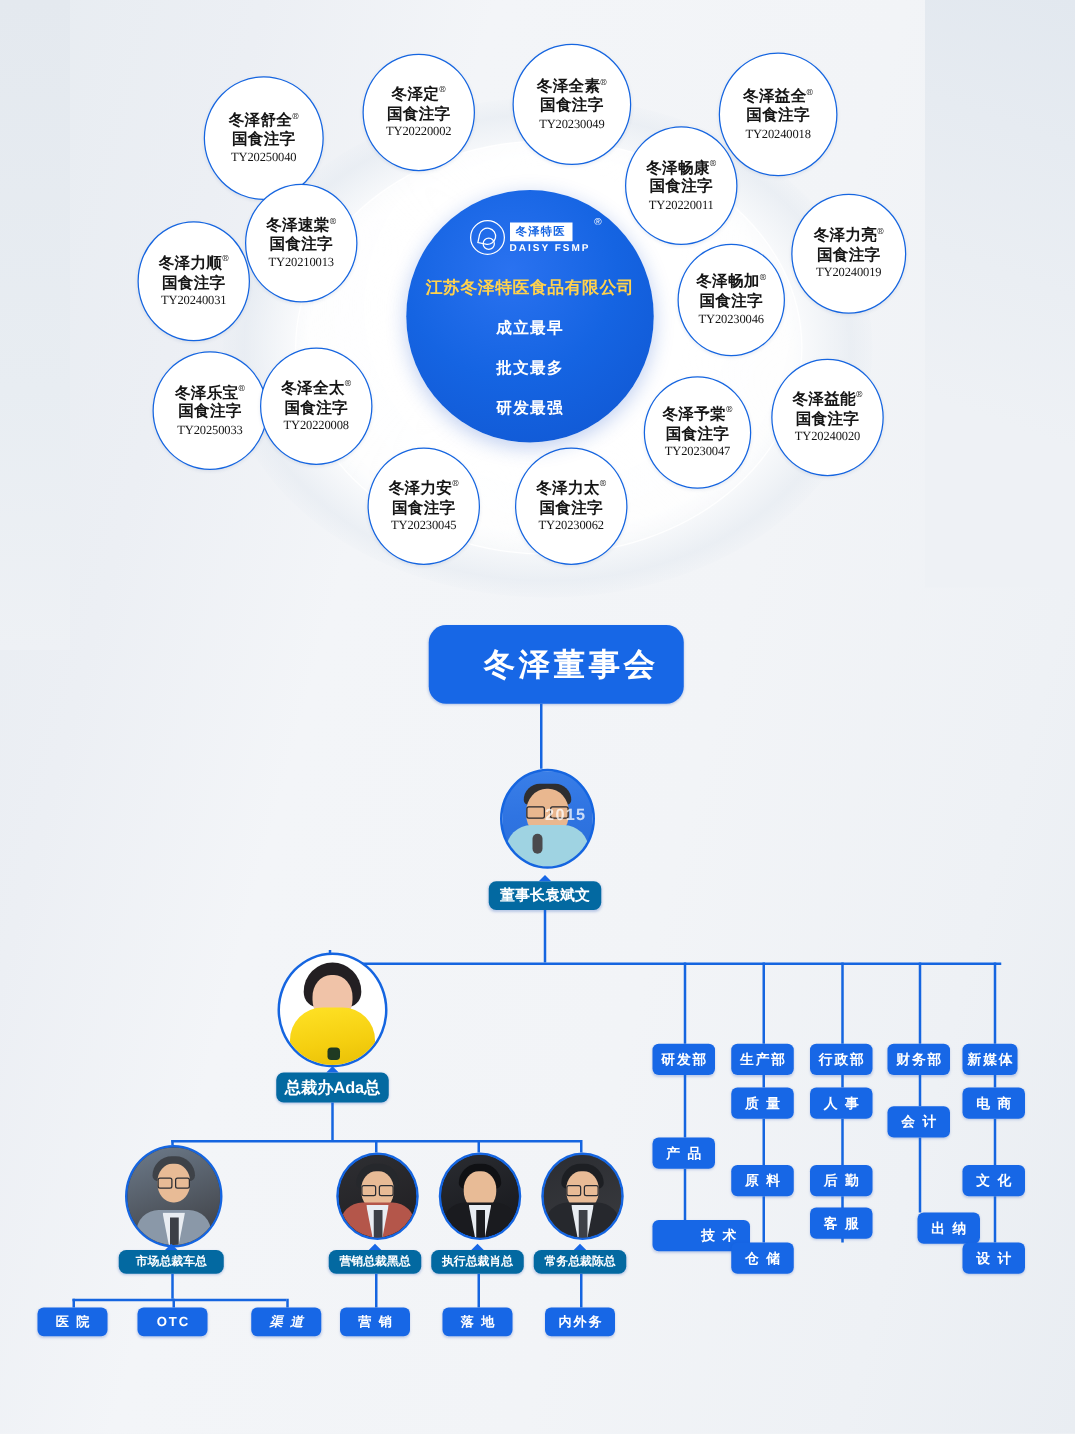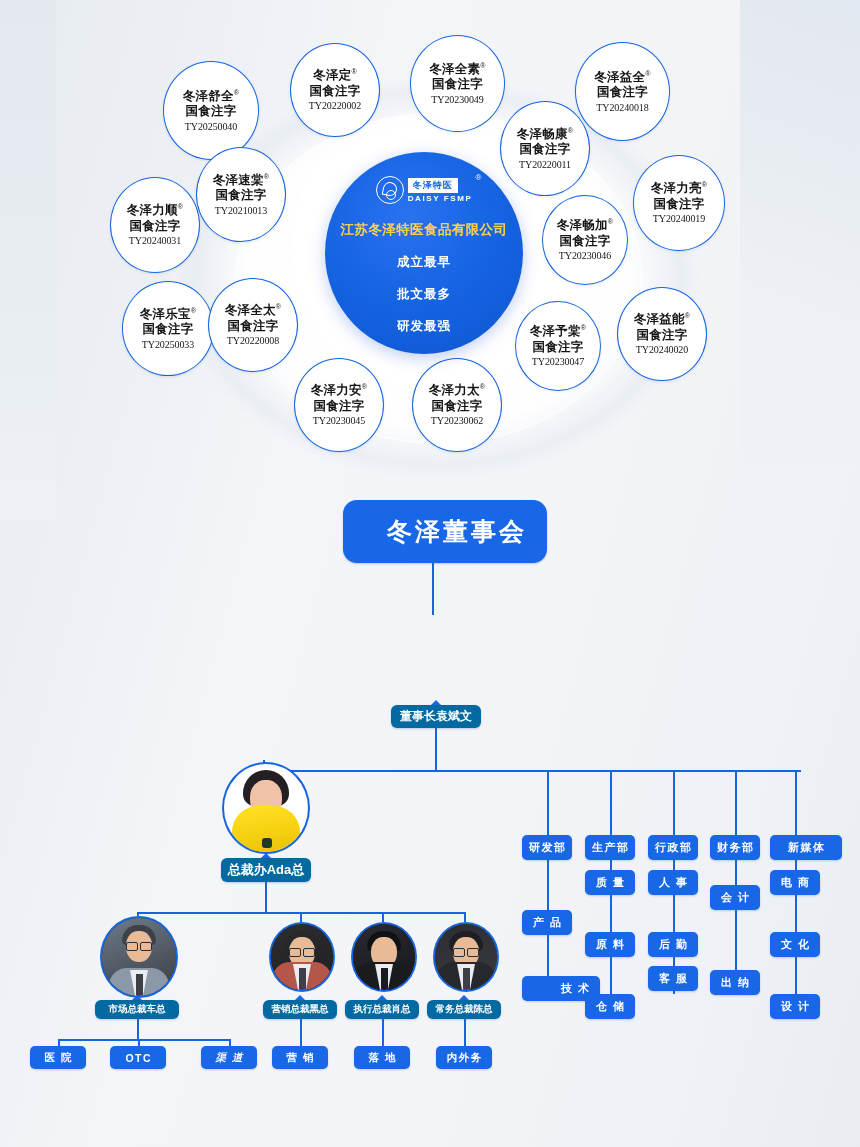--- a/index.html
+++ b/index.html
@@ -209,20 +209,31 @@
   <div class="center-line">批文最多</div>
   <div class="center-line">研发最强</div>
 </div>
 
 <div class="org">
 
   <div class="pill board-box" style="top:20px">冬泽董事会</div>
 
   <div class="line vl" style="left:432px;top:83px;height:52px;"></div>
 
+  <div class="photo p-chair" style="left:400px;top:135px;width:72px;height:76px;">
+    <div class="hair"></div>
+      <div class="head"></div>
+    <div class="glasses">
+        <i class="l"></i>
+        <i class="r"></i>
+      </div>
+    <div class="body"></div>
+      <div class="mic"></div>
+    <div class="yr">2015</div>
+  </div>
   <div class="name-pill" style="left:391px;top:225px;width:90px;height:23px;font-size:12px;">董事长袁斌文</div>
 
   <div class="line vl" style="left:435px;top:248px;height:42px;"></div>
   <div class="line hl" style="left:263px;top:290px;width:538px;"></div>
 
   <div class="line vl" style="left:263px;top:280px;height:12px;"></div>
   <div class="photo p-ada" style="left:222px;top:282px;width:84px;height:88px;">
     <div class="hair"></div>
       <div class="face"></div>
       <div class="neck"></div>
@@ -324,23 +335,23 @@
       <div class="dept" style="left: 648px; top: 390px; width: 50px; height: 25px;">人 事</div>
       <div class="line vl" style="left: 673px; top: 415px; height: 37px;"></div>
       <div class="dept" style="left: 648px; top: 452px; width: 50px; height: 25px;">后 勤</div>
       <div class="line vl" style="left: 673px; top: 477px; height: 37px;"></div>
       <div class="dept" style="left: 648px; top: 486px; width: 50px; height: 25px;">客 服</div>
       <div class="line vl" style="left: 735px; top: 290px; height: 65px;"></div>
       <div class="dept" style="left: 710px; top: 355px; width: 50px; height: 25px;">财务部</div>
       <div class="line vl" style="left: 735px; top: 380px; height: 25px;"></div>
       <div class="dept" style="left: 710px; top: 405px; width: 50px; height: 25px;">会 计</div>
       <div class="line vl" style="left: 735px; top: 430px; height: 60px;"></div>
-      <div class="dept" style="left: 710px; top: 490px; width: 50px; height: 25px;">出 纳</div>
+      <div class="dept" style="left: 734px; top: 490px; width: 50px; height: 25px;">出 纳</div>
       <div class="line vl" style="left: 795px; top: 290px; height: 65px;"></div>
-      <div class="dept" style="left: 770px; top: 355px; width: 72px; height: 25px;">新媒体</div>
+      <div class="dept" style="left: 770px; top: 355px; width: 44px; height: 25px;">新媒体</div>
       <div class="line vl" style="left: 795px; top: 380px; height: 10px;"></div>
       <div class="dept" style="left: 770px; top: 390px; width: 50px; height: 25px;">电 商</div>
       <div class="line vl" style="left: 795px; top: 415px; height: 37px;"></div>
       <div class="dept" style="left: 770px; top: 452px; width: 50px; height: 25px;">文 化</div>
       <div class="line vl" style="left: 795px; top: 477px; height: 37px;"></div>
       <div class="dept" style="left: 770px; top: 514px; width: 50px; height: 25px;">设 计</div>
     </div>
 </div>
 
 </body></html>

